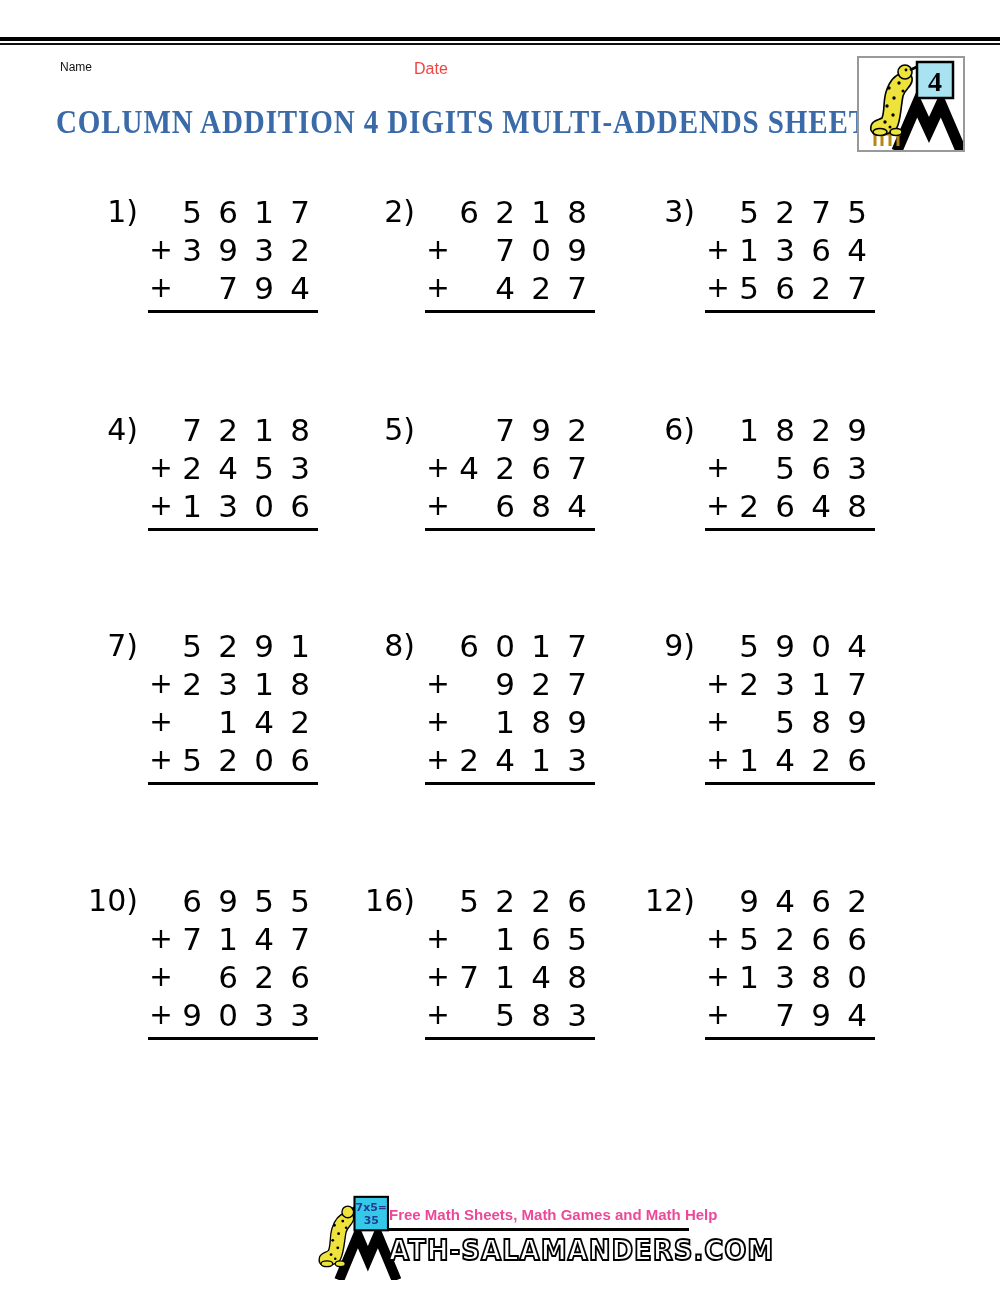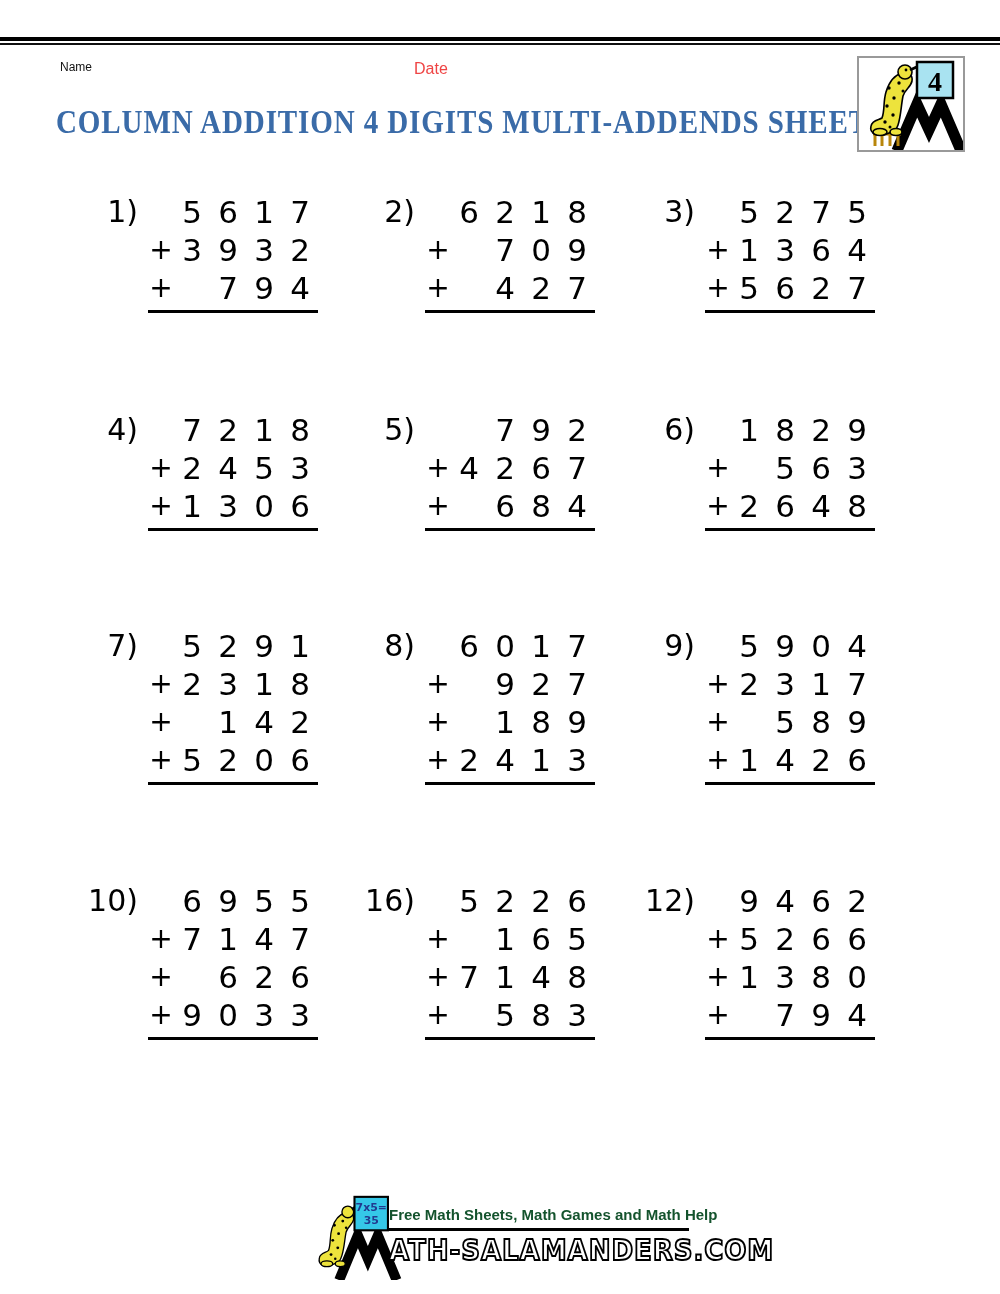--- a/index.html
+++ b/index.html
@@ -31,21 +31,21 @@
   .srow{display:flex;height:38px;line-height:38px;font-family:"DejaVu Sans",sans-serif;}
   .plus{width:26px;text-align:center;font-size:28px;}
   .digit{width:36px;text-align:center;font-size:31px;}
   .answer-line{width:170px;border-top:3px solid #000;margin-top:3px;height:60px;}
 
   
   .footer{position:absolute;left:0;top:1194px;width:1000px;display:flex;
     justify-content:center;align-items:flex-start;}
   .footer-logo{width:92px;height:86px;flex:0 0 auto;margin-right:-14px;}
   .footer-col{display:flex;flex-direction:column;width:300px;}
-  .tagline{font-size:15px;font-weight:bold;text-align:center;color:#14532d;
+  .tagline{font-size:15px;font-weight:bold;text-align:center;color:#ec4899;
     padding-top:12px;white-space:nowrap;}
   .footer-rule{height:3px;background:#000;margin-top:5px;width:300px;}
   .site-name{font-family:"DejaVu Sans",sans-serif;font-weight:bold;font-size:29px;
     letter-spacing:1px;color:#fff;-webkit-text-stroke:2px #000;white-space:nowrap;
     transform:scaleX(0.9);transform-origin:left center;margin-top:2px;}
 </style>
 </head>
 <body>
 
 <div class="page">

